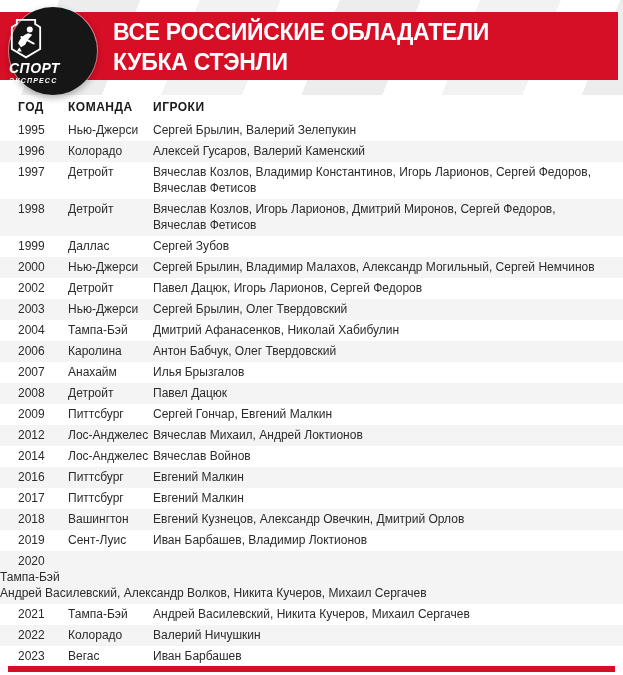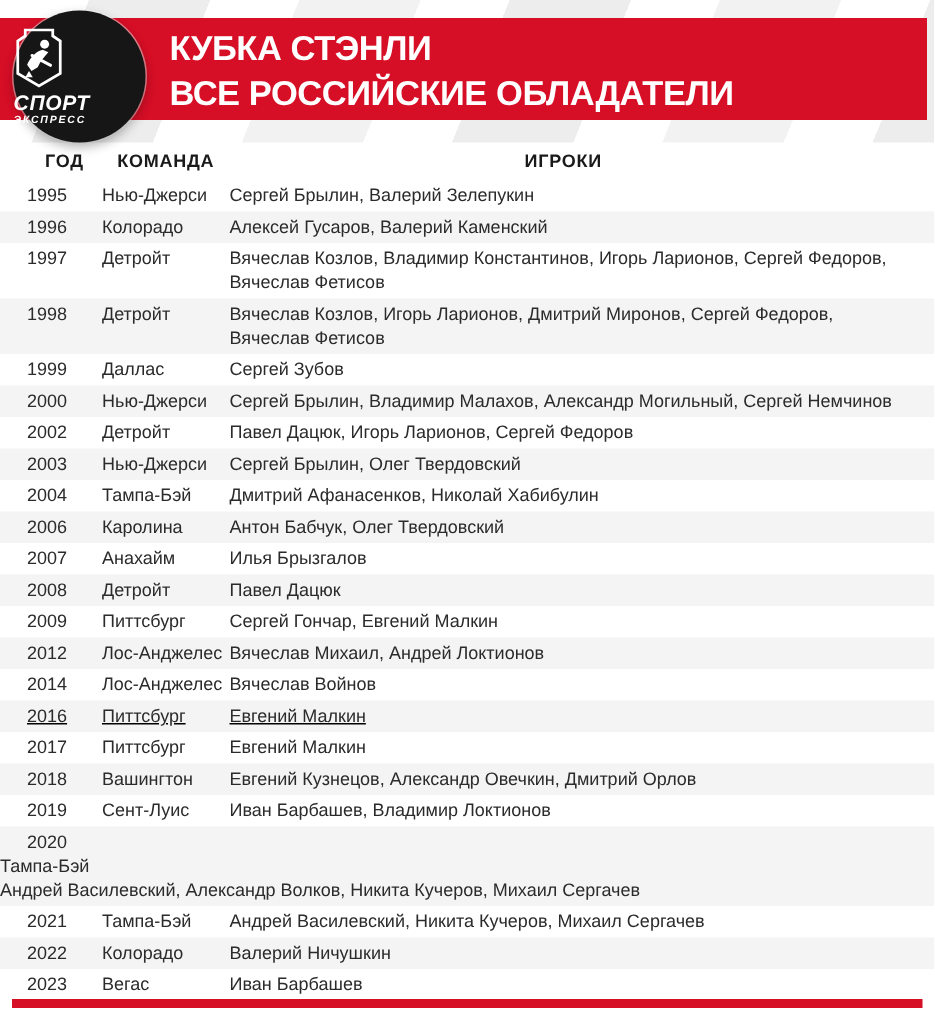--- a/index.html
+++ b/index.html
@@ -36,21 +36,21 @@
   .logo-brand1 {
     color:#fff; font-weight:700; font-style:italic; font-size:14px; line-height:15px;
     letter-spacing:0.5px; margin-top:2px;
   }
   .logo-brand2 {
     color:#fff; font-weight:700; font-style:italic; font-size:7px; line-height:9px;
     letter-spacing:1.2px;
   }
   
   .table { position:absolute; top:96px; left:0; width:623px; }
-  .thead { display:flex; padding:3px 0 5px 0;text-align:center; }
+  .thead { display:flex; padding:3px 0 5px 0; }
   .thead .cell { font-weight:700; font-size:12px; color:#1a1a1a; letter-spacing:0.5px; }
   .trow { display:flex; padding:2px 0 3px 0; align-items:flex-start; }
   .trow.shaded { background:#f4f4f4; }
   .cell { font-size:12px; line-height:16px; color:#2b2b2b; }
   .col-year  { width:50px;  margin-left:18px; flex:0 0 auto; }
   .col-team  { width:85px; flex:0 0 auto; }
   .col-players { width:445px; flex:0 0 auto; }
   
   .footer-bar {
     position:absolute; left:8px; bottom:3px; width:607px; height:6px;
@@ -71,22 +71,22 @@
         <circle cx="24.5" cy="12.5" r="3.6" fill="#ffffff"></circle>
         <path d="M23 17 C18 18 13 23 10.5 29 L14 34 L19 31 C21 26 25 22 27.5 19 Z" fill="#ffffff"></path>
         <path d="M12 34 L9 39 L15 39 Z" fill="#ffffff"></path>
         <rect x="14" y="20" width="19" height="2.4" rx="1" transform="rotate(28 14 20)" fill="#ffffff"></rect>
       </svg>
       <div class="logo-brand1">СПОРТ</div>
       <div class="logo-brand2">ЭКСПРЕСС</div>
     </div>
 
     <div class="titles">
+      <div class="title-line">ВСЕ РОССИЙСКИЕ ОБЛАДАТЕЛИ</div>
       <div class="title-line">КУБКА СТЭНЛИ</div>
-      <div class="title-line">ВСЕ РОССИЙСКИЕ ОБЛАДАТЕЛИ</div>
     </div>
   </div>
 
   <div class="table">
     <div class="thead">
       <div class="cell col-year">ГОД</div>
       <div class="cell col-team">КОМАНДА</div>
       <div class="cell col-players">ИГРОКИ</div>
     </div>
     <div id="tbody">
@@ -158,21 +158,21 @@
         <div class="trow shaded" style="background: rgb(244, 244, 244);">
           <div class="cell col-year">2012</div>
           <div class="cell col-team">Лос-Анджелес</div>
           <div class="cell col-players">Вячеслав Михаил, Андрей Локтионов</div>
         </div>
         <div class="trow">
           <div class="cell col-year">2014</div>
           <div class="cell col-team">Лос-Анджелес</div>
           <div class="cell col-players">Вячеслав Войнов</div>
         </div>
-        <div class="trow shaded" style="background: rgb(244, 244, 244); text-decoration: underline;">
+        <div class="trow shaded" style="background: rgb(244, 244, 244);">
           <div class="cell col-year">2016</div>
           <div class="cell col-team">Питтсбург</div>
           <div class="cell col-players">Евгений Малкин</div>
         </div>
         <div class="trow">
           <div class="cell col-year">2017</div>
           <div class="cell col-team">Питтсбург</div>
           <div class="cell col-players">Евгений Малкин</div>
         </div>
         <div class="trow shaded" style="background: rgb(244, 244, 244);">

